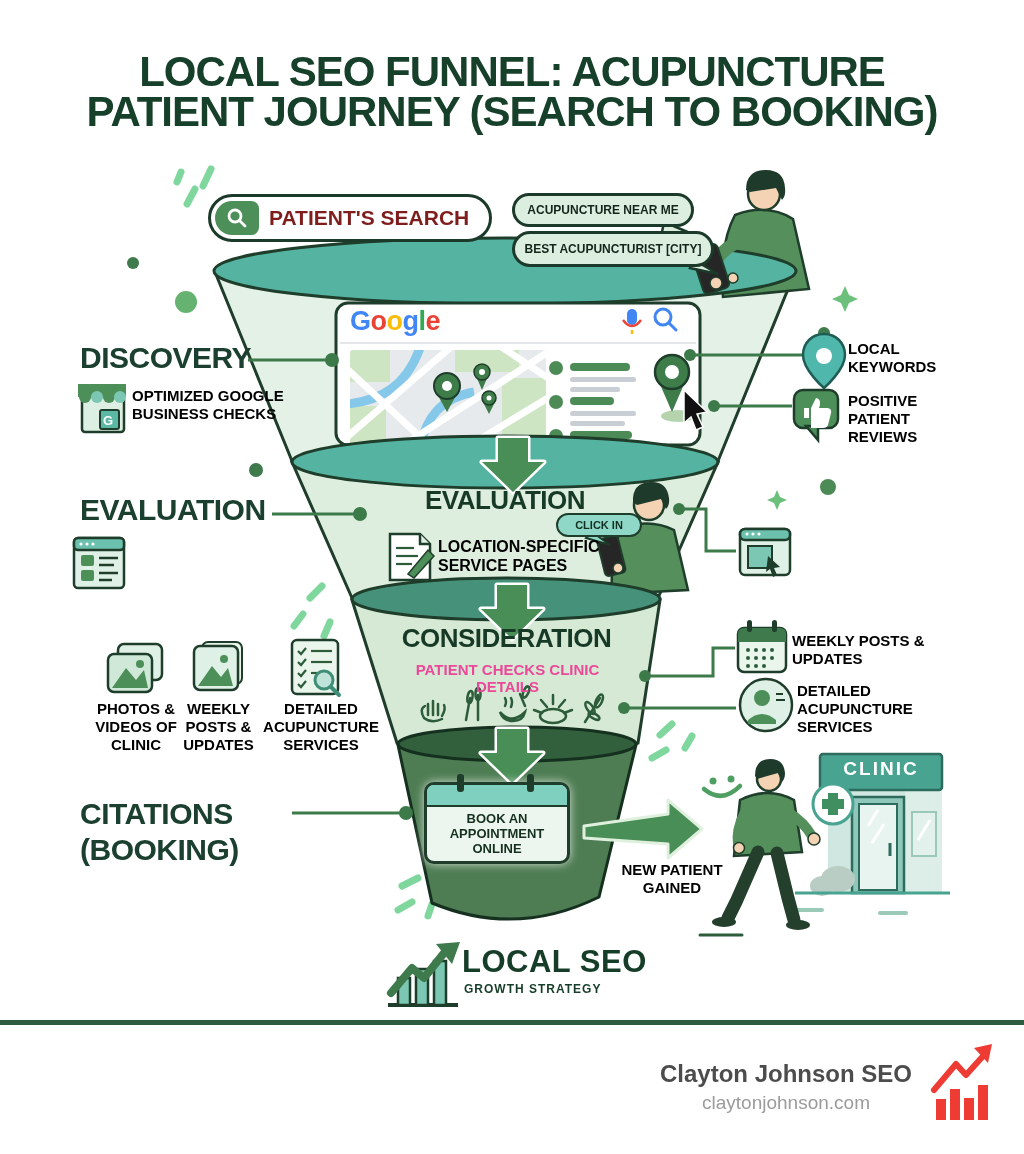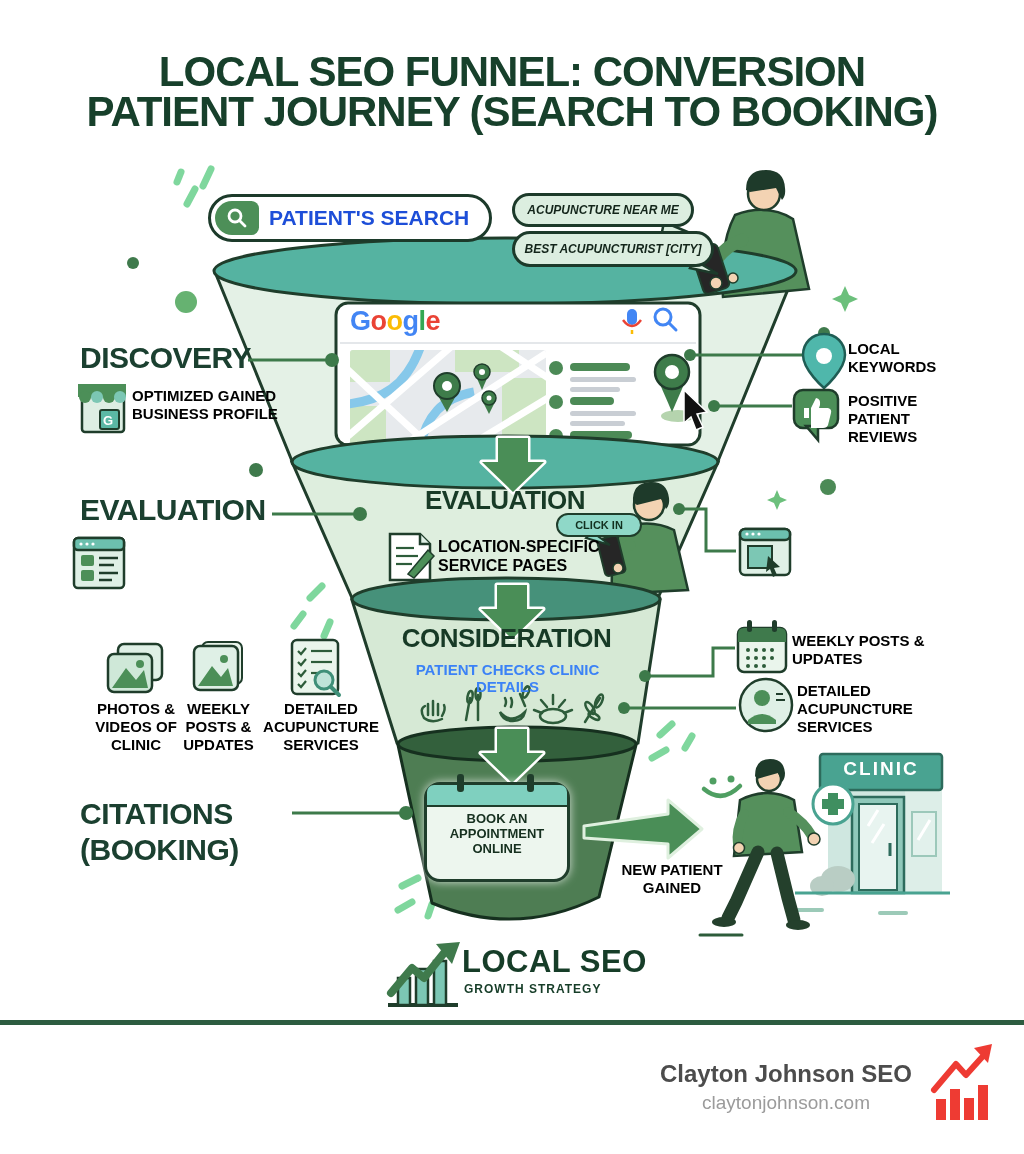--- a/index.html
+++ b/index.html
@@ -6,35 +6,35 @@
   #canvas{position:relative;width:1024px;height:1154px;background:#ffffff;overflow:hidden;
           font-family:"Liberation Sans",sans-serif;}
   #gfx{position:absolute;left:0;top:0;z-index:1;}
   .abs{position:absolute;z-index:2;}
   .title{width:1024px;text-align:center;font-size:42px;font-weight:800;color:#17402b;
          line-height:40px;letter-spacing:-1px;}
   .stage{font-size:30px;font-weight:800;color:#1b4030;letter-spacing:-0.5px;}
   .lbl{font-size:15px;line-height:18px;font-weight:800;color:#000000;}
   .lbl-c{text-align:center;}
   .inner-h{font-size:26px;font-weight:800;color:#173a26;text-align:center;letter-spacing:-0.5px;}
-  .inner-s{font-size:15px;font-weight:800;color:#3b82f6;text-align:center;}
+  .inner-s{font-size:15px;font-weight:800;color:#ec4899;text-align:center;}
   .pill{left:208px;top:194px;width:284px;height:48px;background:#ffffff;border:3px solid #1c3a2a;
         border-radius:28px;display:flex;align-items:center;box-sizing:border-box;}
   .pill-ico{position:absolute;left:4px;top:4px;width:44px;height:34px;background:#4d8f58;
             border-radius:18px 8px 8px 18px;display:flex;align-items:center;justify-content:center;}
-  .pill-txt{margin-left:58px;font-size:21px;font-weight:800;color:#1d4ed8;letter-spacing:0;}
+  .pill-txt{margin-left:58px;font-size:21px;font-weight:800;color:#7f1d1d;letter-spacing:0;}
   .bubble{background:#dcEEe0;background:#dceee0;border:3px solid #1c3a2a;border-radius:18px;
           font-size:12px;font-weight:800;color:#13251a;display:flex;align-items:center;
-          justify-content:center;box-sizing:border-box;font-style:italic;}
+          justify-content:center;box-sizing:border-box;}
   .click-bubble{left:556px;top:513px;width:86px;height:24px;background:#8fd8c8;border:2.5px solid #1f3d2b;
           border-radius:13px;font-size:11px;font-weight:800;color:#12301f;display:flex;align-items:center;
           justify-content:center;box-sizing:border-box;}
   .gletters{left:350px;top:306px;font-size:27px;font-weight:700;letter-spacing:-0.5px;}
-  .book-card{left:424px;top:782px;width:146px;height:100px;background:#edf6ee;border:3px solid #1f3d2b;
-             border-radius:16px;box-sizing:border-box;box-shadow:0 0 10px rgba(255,255,255,0.75);}
+  .book-card{left:424px;top:782px;width:146px;height:82px;background:#edf6ee;border:3px solid #1f3d2b;
+             border-radius:10px;box-sizing:border-box;box-shadow:0 0 10px rgba(255,255,255,0.75);}
   .book-head{height:20px;background:#7fd0bf;border-bottom:2.5px solid #1f3d2b;border-radius:7px 7px 0 0;}
   .book-ring{position:absolute;top:-11px;width:7px;height:18px;background:#1f3d2b;border-radius:3px;}
   .book-txt{padding-top:4px;text-align:center;font-size:13px;line-height:15px;font-weight:800;color:#16301f;}
   .clinic-sign{left:820px;top:758px;width:122px;text-align:center;font-size:19px;font-weight:800;
                color:#ffffff;letter-spacing:2px;}
   .bottom-seo{left:462px;top:944px;font-size:31px;font-weight:800;color:#163d28;letter-spacing:0.5px;}
   .bottom-gs{left:464px;top:982px;font-size:12px;font-weight:800;color:#163d28;letter-spacing:1px;}
   .footer-brand{left:636px;top:1060px;width:300px;text-align:center;font-size:24px;font-weight:700;color:#4c4c4c;}
   .footer-url{left:636px;top:1092px;width:300px;text-align:center;font-size:19px;font-weight:400;color:#9b9b9b;}
 </style>
@@ -400,21 +400,21 @@
     <rect x="936" y="1099" width="10" height="21"></rect>
     <rect x="950" y="1089" width="10" height="31"></rect>
     <rect x="964" y="1098" width="10" height="22"></rect>
     <rect x="978" y="1085" width="10" height="35"></rect>
     <polyline points="934,1090 956,1064 966,1075 984,1055" fill="none" stroke="#ee3b33" stroke-width="6" stroke-linecap="round" stroke-linejoin="round"></polyline>
     <polygon points="974,1048 992,1044 988,1063"></polygon>
   </g>
 </svg>
 
   <div class="abs title" style="top:52px;">
-    <div>LOCAL SEO FUNNEL: CONVERSION</div>
+    <div>LOCAL SEO FUNNEL: ACUPUNCTURE</div>
     <div>PATIENT JOURNEY (SEARCH TO BOOKING)</div>
   </div>
 
   <div class="abs pill">
     <span class="pill-ico">
       <svg width="22" height="22" viewBox="0 0 22 22">
           <circle cx="9" cy="9" r="6" fill="none" stroke="#ffffff" stroke-width="2.8"></circle>
           <line x1="13.5" y1="13.5" x2="19" y2="19" stroke="#ffffff" stroke-width="2.8" stroke-linecap="round"></line>
         </svg>
     </span>
@@ -422,21 +422,21 @@
   </div>
 
   <div class="abs bubble" style="left:512px;top:193px;width:182px;height:34px;">ACUPUNCTURE NEAR ME</div>
   <div class="abs bubble" style="left:512px;top:231px;width:202px;height:36px;">BEST ACUPUNCTURIST [CITY]</div>
 
   <div class="abs gletters">
     <span style="color:#4285F4">G</span><span style="color:#EA4335">o</span><span style="color:#FBBC05">o</span><span style="color:#4285F4">g</span><span style="color:#34A853">l</span><span style="color:#EA4335">e</span>
   </div>
 
   <div class="abs stage" style="left:80px;top:341px;">DISCOVERY</div>
-  <div class="abs lbl" style="left:132px;top:387px;width:158px;">OPTIMIZED GAINED BUSINESS PROFILE</div>
+  <div class="abs lbl" style="left:132px;top:387px;width:158px;">OPTIMIZED GOOGLE BUSINESS CHECKS</div>
   <div class="abs lbl" style="left:103px;top:412px;width:16px;color:#ffffff;font-size:13px;">G</div>
   <div class="abs lbl" style="left:848px;top:340px;width:110px;">LOCAL KEYWORDS</div>
   <div class="abs lbl" style="left:848px;top:392px;width:115px;">POSITIVE PATIENT REVIEWS</div>
 
   <div class="abs stage" style="left:80px;top:493px;">EVALUATION</div>
   <div class="abs inner-h" style="left:400px;top:485px;width:210px;">EVALUATION</div>
   <div class="abs click-bubble">CLICK IN</div>
   <div class="abs lbl" style="left:438px;top:537px;width:190px;font-size:16px;line-height:19px;">LOCATION-SPECIFIC SERVICE PAGES</div>
 
   <div class="abs inner-h" style="left:394px;top:623px;width:225px;">CONSIDERATION</div>

